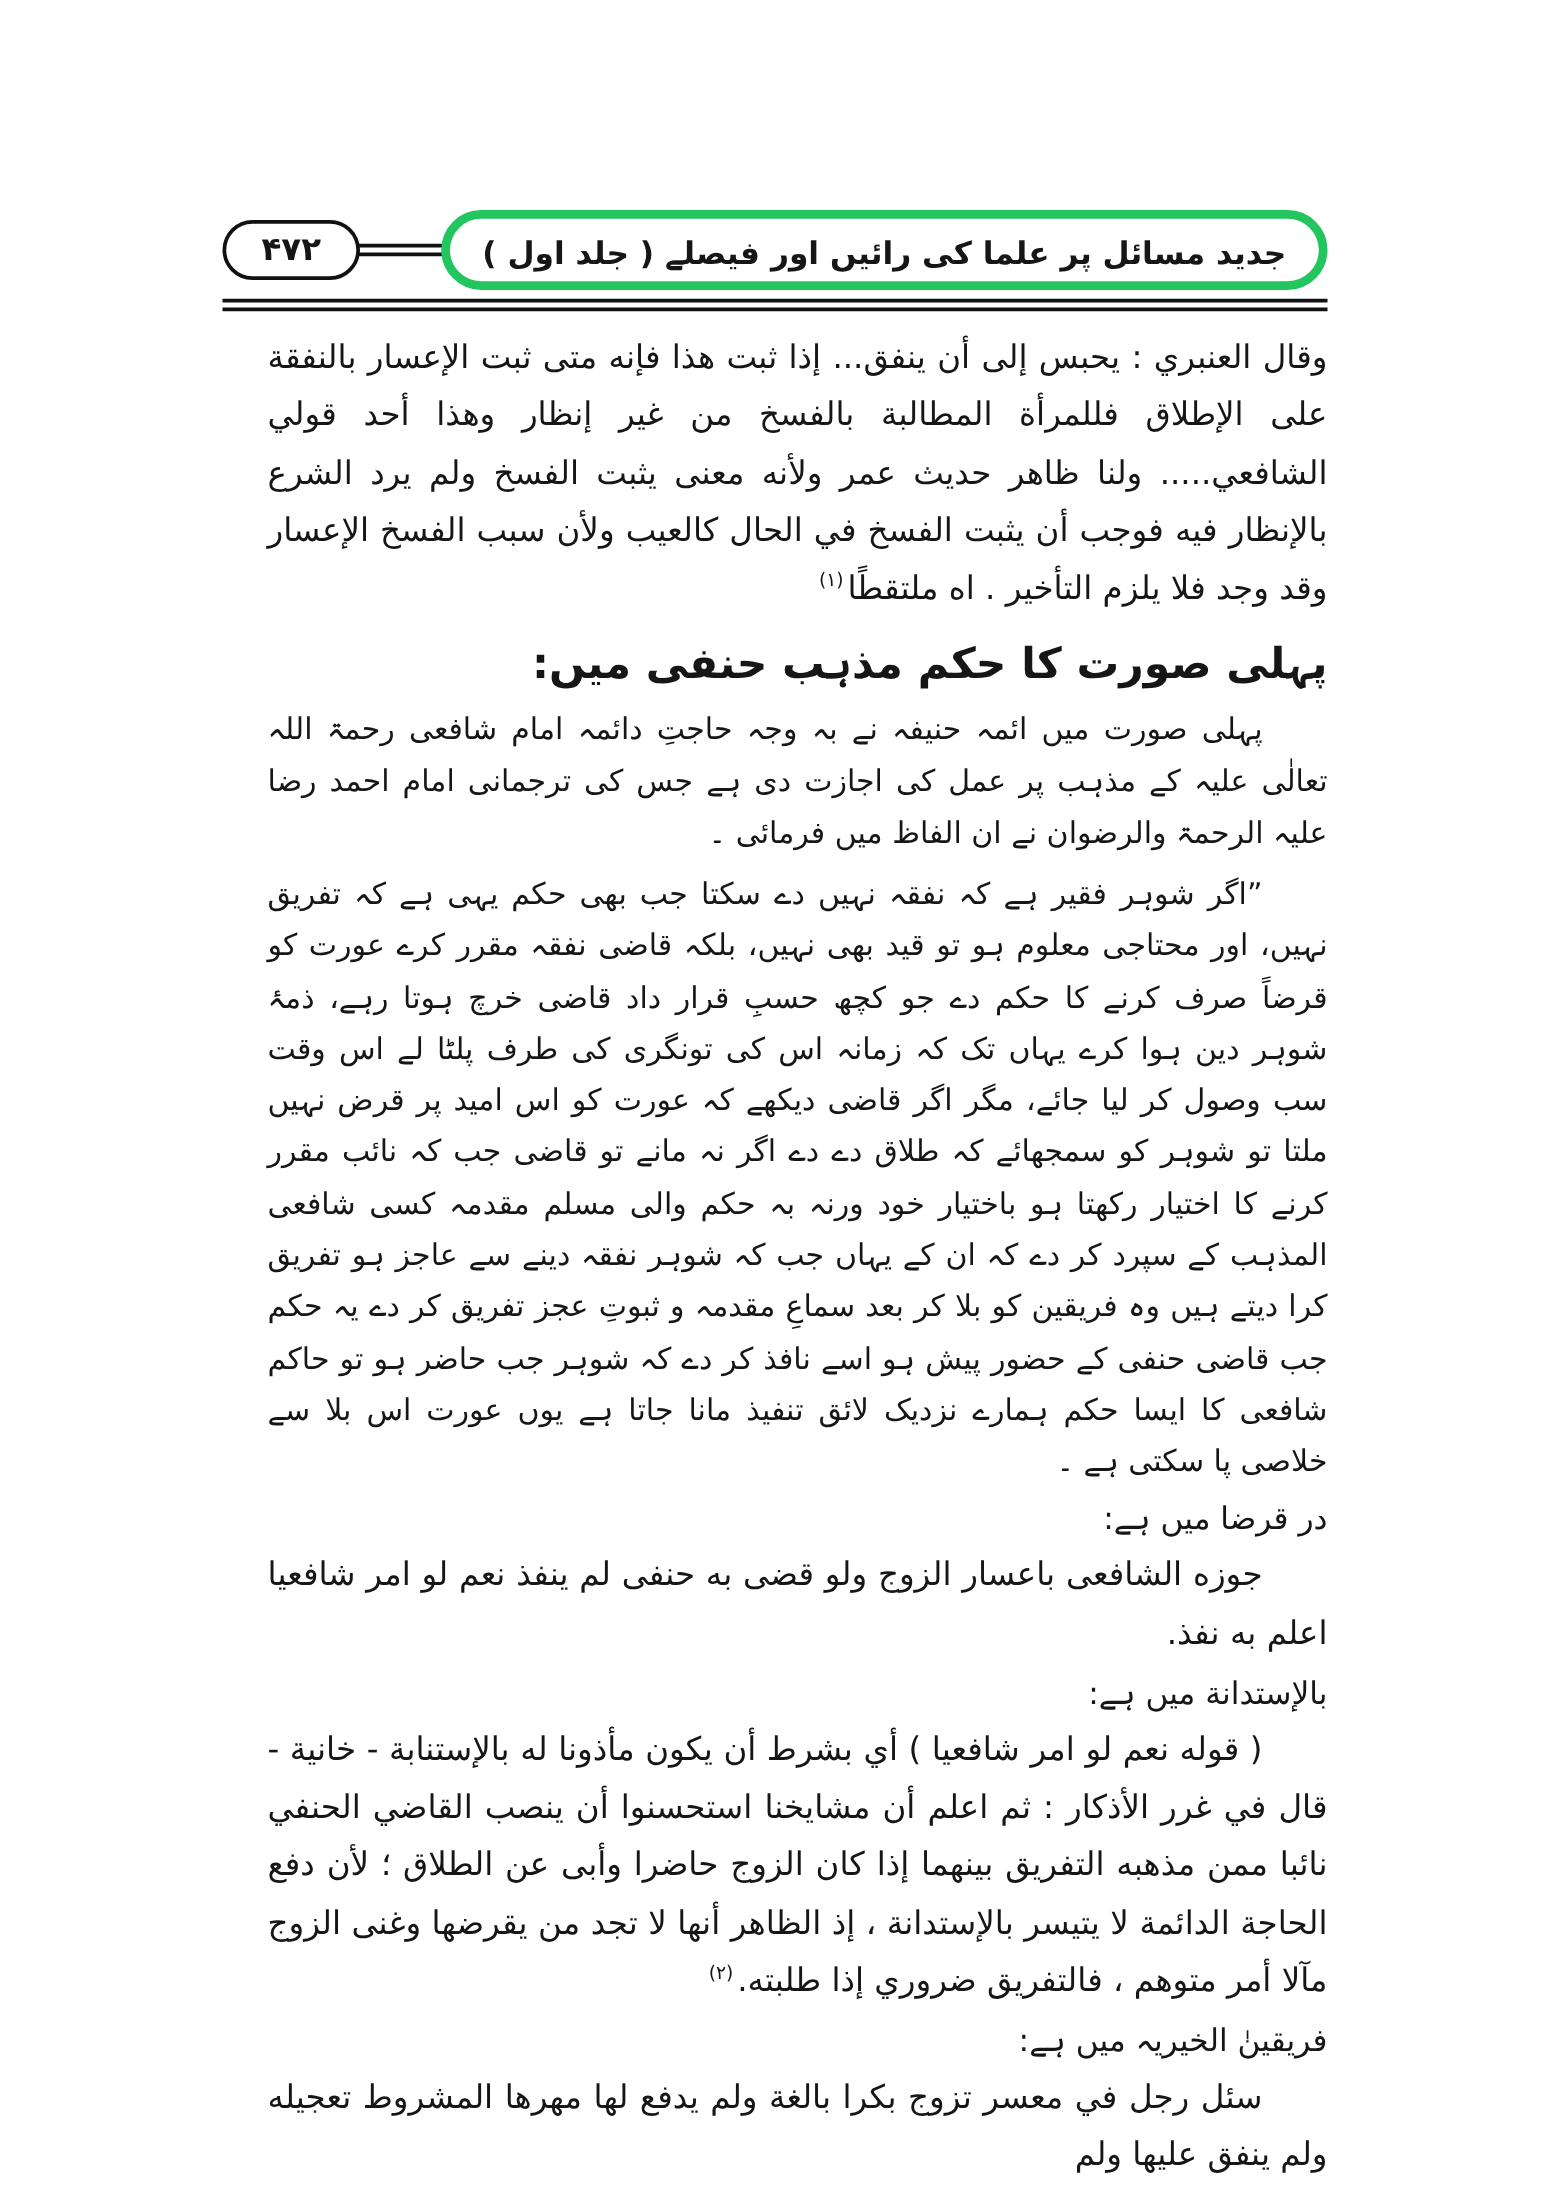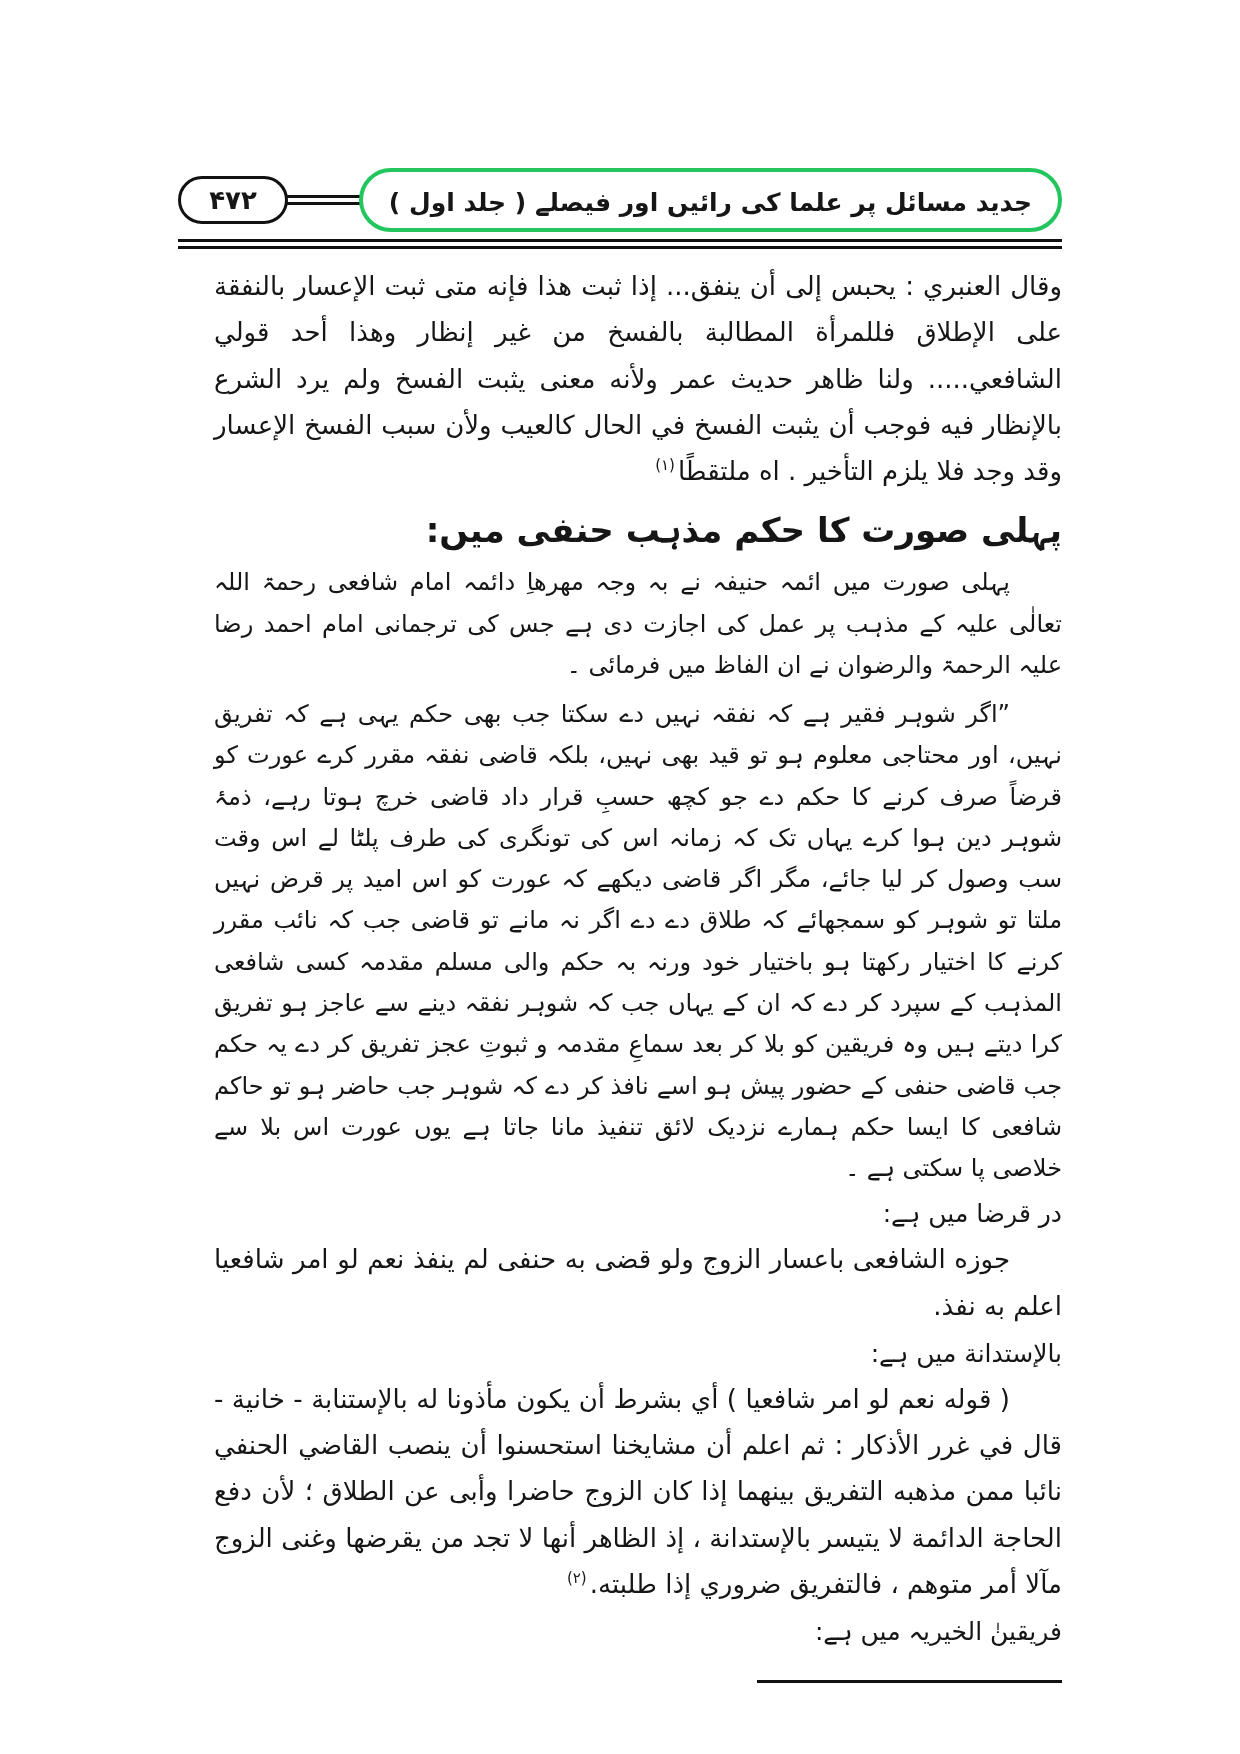--- a/index.html
+++ b/index.html
@@ -30,21 +30,21 @@
     background:#fff; z-index:2;
     letter-spacing:2px;
   }
   .header-connector {
     flex:1; height:10px;
     border-top:3px solid #111;
     border-bottom:3px solid #111;
     margin:0 -4px;
   }
   .title-cartouche {
-    border:4px solid #22c55e;
+    border:7px solid #22c55e;
     border-radius:32px;
     height:64px;
     padding:4px 26px 0 26px;
     display:flex; align-items:center; justify-content:center;
     font-size:25px; font-weight:bold;
     background:#fff; z-index:2;
     white-space:nowrap;
     text-align:center;
   }
   .full-rule {
@@ -105,32 +105,33 @@
       <div class="title-cartouche">جدید مسائل پر علما کی رائیں اور فیصلے ( جلد اول )</div>
     </div>
     <div class="full-rule"></div>
 
     <div class="body-text">
 
       <p class="ar mb8"><span>وقال العنبري : يحبس إلى أن ينفق... إذا ثبت هذا فإنه متى ثبت الإعسار بالنفقة على الإطلاق فللمرأة المطالبة بالفسخ من غير إنظار وهذا أحد قولي الشافعي..... ولنا ظاهر حديث عمر ولأنه معنى يثبت الفسخ ولم يرد الشرع بالإنظار فيه فوجب أن يثبت الفسخ في الحال كالعيب ولأن سبب الفسخ الإعسار وقد وجد فلا يلزم التأخير . اه ملتقطًا</span><sup class="fn-marker">(١)</sup></p>
 
       <h2 class="section-heading">پہلی صورت کا حکم مذہب حنفی میں:</h2>
 
-      <p class="urdu indent mb8">پہلی صورت میں ائمہ حنیفہ نے بہ وجہ مهرهاِ دائمہ امام شافعی رحمۃ اللہ تعالٰی علیہ کے مذہب پر عمل کی اجازت دی ہے جس کی ترجمانی امام احمد رضا علیہ الرحمۃ والرضوان نے ان الفاظ میں فرمائی ۔</p>
+      <p class="urdu indent mb8">پہلی صورت میں ائمہ حنیفہ نے بہ وجہ حاجتِ دائمہ امام شافعی رحمۃ اللہ تعالٰی علیہ کے مذہب پر عمل کی اجازت دی ہے جس کی ترجمانی امام احمد رضا علیہ الرحمۃ والرضوان نے ان الفاظ میں فرمائی ۔</p>
 
       <p class="urdu indent mb8">”اگر شوہر فقیر ہے کہ نفقہ نہیں دے سکتا جب بھی حکم یہی ہے کہ تفریق نہیں، اور محتاجی معلوم ہو تو قید بھی نہیں، بلکہ قاضی نفقہ مقرر کرے عورت کو قرضاً صرف کرنے کا حکم دے جو کچھ حسبِ قرار داد قاضی خرچ ہوتا رہے، ذمۂ شوہر دین ہوا کرے یہاں تک کہ زمانہ اس کی تونگری کی طرف پلٹا لے اس وقت سب وصول کر لیا جائے، مگر اگر قاضی دیکھے کہ عورت کو اس امید پر قرض نہیں ملتا تو شوہر کو سمجھائے کہ طلاق دے دے اگر نہ مانے تو قاضی جب کہ نائب مقرر کرنے کا اختیار رکھتا ہو باختیار خود ورنہ بہ حکم والی مسلم مقدمہ کسی شافعی المذہب کے سپرد کر دے کہ ان کے یہاں جب کہ شوہر نفقہ دینے سے عاجز ہو تفریق کرا دیتے ہیں وہ فریقین کو بلا کر بعد سماعِ مقدمہ و ثبوتِ عجز تفریق کر دے یہ حکم جب قاضی حنفی کے حضور پیش ہو اسے نافذ کر دے کہ شوہر جب حاضر ہو تو حاکم شافعی کا ایسا حکم ہمارے نزدیک لائق تنفیذ مانا جاتا ہے یوں عورت اس بلا سے خلاصی پا سکتی ہے ۔</p>
 
       <p class="ref-label">در قرضا میں ہے:</p>
 
       <p class="ar indent mb8">جوزه الشافعی باعسار الزوج ولو قضی به حنفی لم ینفذ نعم لو امر شافعیا اعلم به نفذ.</p>
 
       <p class="ref-label">بالإستدانة میں ہے:</p>
 
       <p class="ar indent mb8"><span>( قوله نعم لو امر شافعیا ) أي بشرط أن يكون مأذونا له بالإستنابة - خانية - قال في غرر الأذكار : ثم اعلم أن مشايخنا استحسنوا أن ينصب القاضي الحنفي نائبا ممن مذهبه التفريق بينهما إذا كان الزوج حاضرا وأبى عن الطلاق ؛ لأن دفع الحاجة الدائمة لا يتيسر بالإستدانة ، إذ الظاهر أنها لا تجد من يقرضها وغنى الزوج مآلا أمر متوهم ، فالتفريق ضروري إذا طلبته.</span><sup class="fn-marker">(٢)</sup></p>
 
       <p class="ref-label">فریقینٰ الخیریہ میں ہے:</p>
 
+      <p class="ar indent">سئل رجل في معسر تزوج بكرا بالغة ولم يدفع لها مهرها المشروط تعجيله ولم ينفق عليها ولم</p>
     </div>
 
     <div class="footnote-sep"></div>
 
   </div>
 </div>
 
 </body></html>

